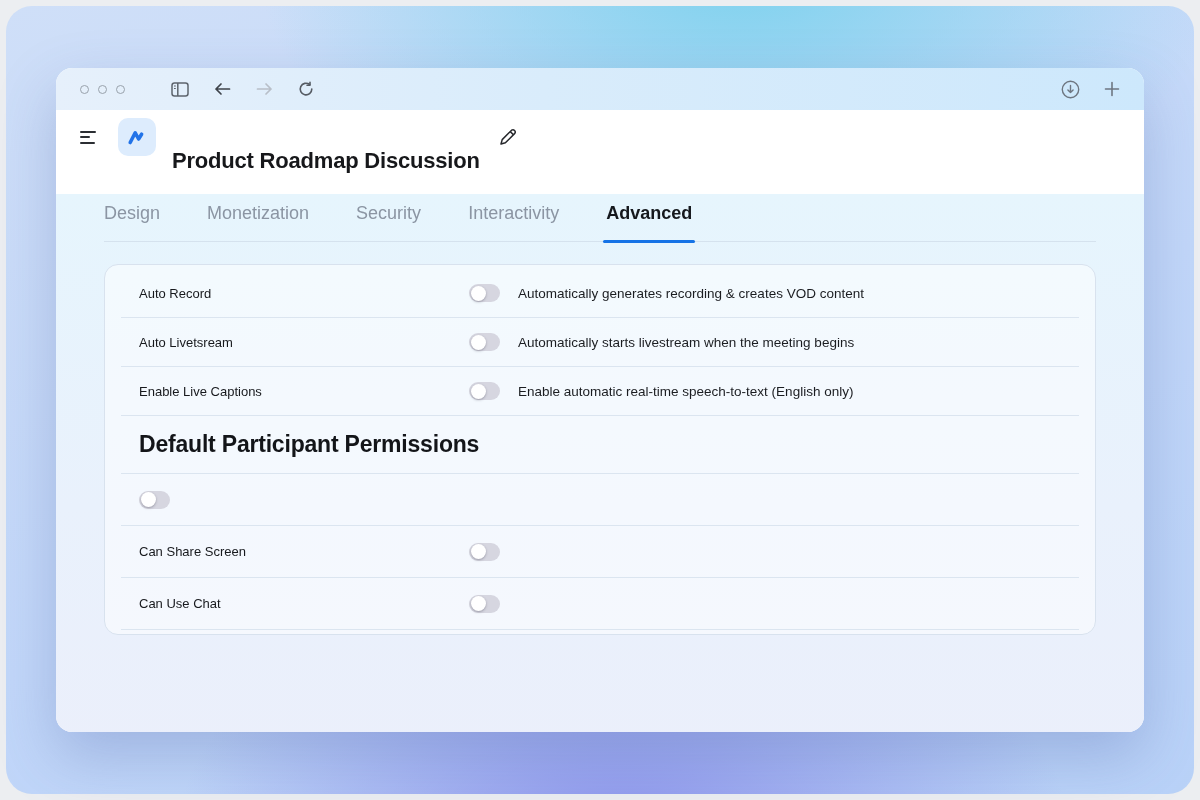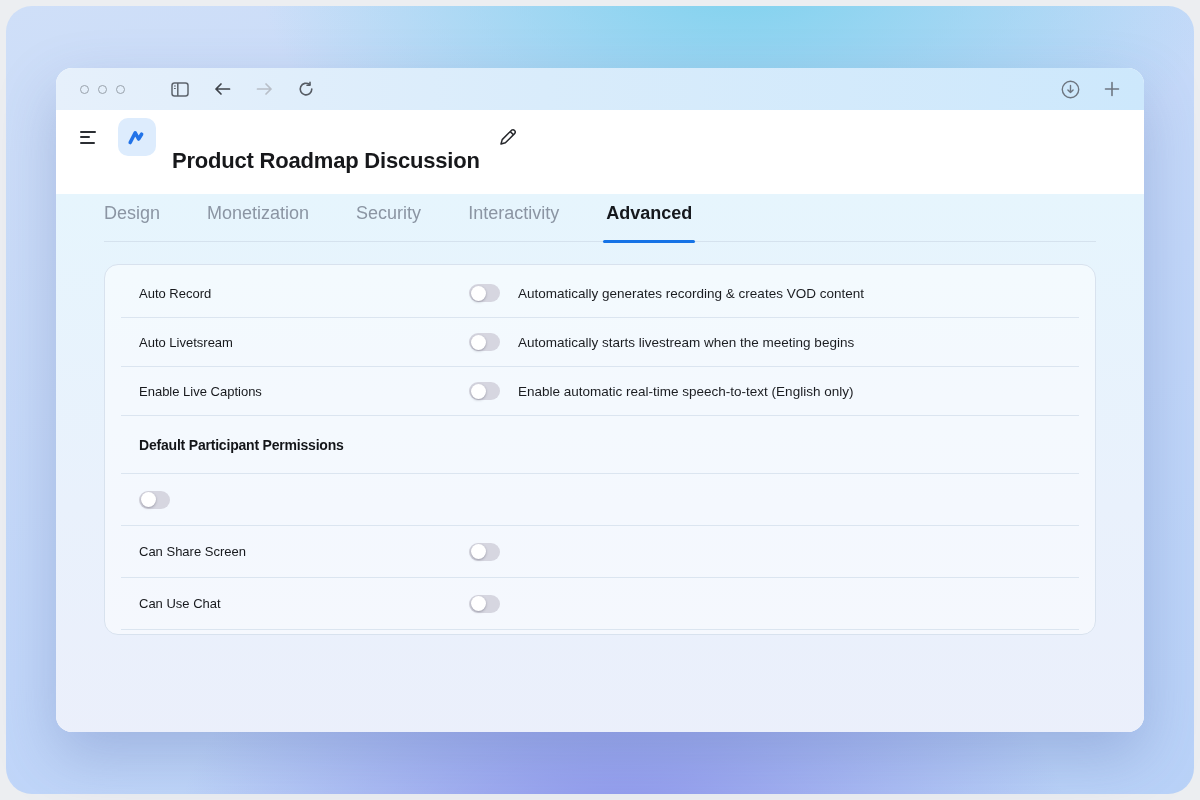--- a/index.html
+++ b/index.html
@@ -77,21 +77,21 @@
     border-bottom:1px solid #dbe5f0; padding-left:18px;
   }
   .row.perm { height:52px; }
   .row.last { border-bottom:none; }
   .row-label { width:330px; font-size:13px; font-weight:500; color:#17191d; }
   .row-desc { margin-left:18px; font-size:13.5px; font-weight:500; color:#1b1d21;text-align:center; }
   .section-row {
     display:flex; align-items:center; height:58px;
     border-bottom:1px solid #dbe5f0; padding-left:18px;
   }
-  .section-title { font-size:14px; font-weight:700; color:#131519; letter-spacing:-0.2px; }
+  .section-title { font-size:23px; font-weight:700; color:#131519; letter-spacing:-0.2px; }
 
   .toggle {
     width:31px; height:18px; border-radius:9px; background:#d6d6e0;
     position:relative; flex-shrink:0; cursor:pointer;
   }
   .toggle .knob {
     position:absolute; left:1.5px; top:1.5px; width:15px; height:15px;
     border-radius:50%; background:#ffffff;
     box-shadow:0 1px 2.5px rgba(40,40,60,0.35);
   }

